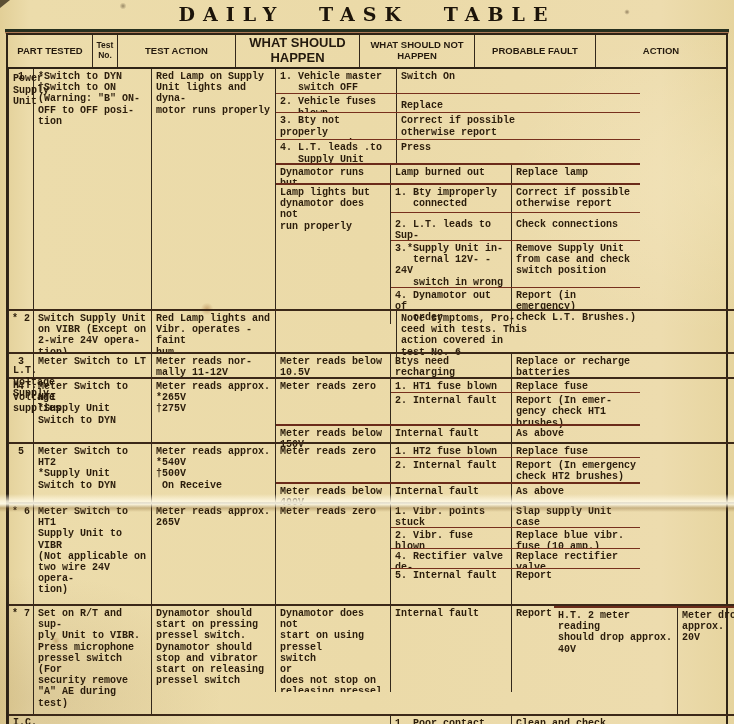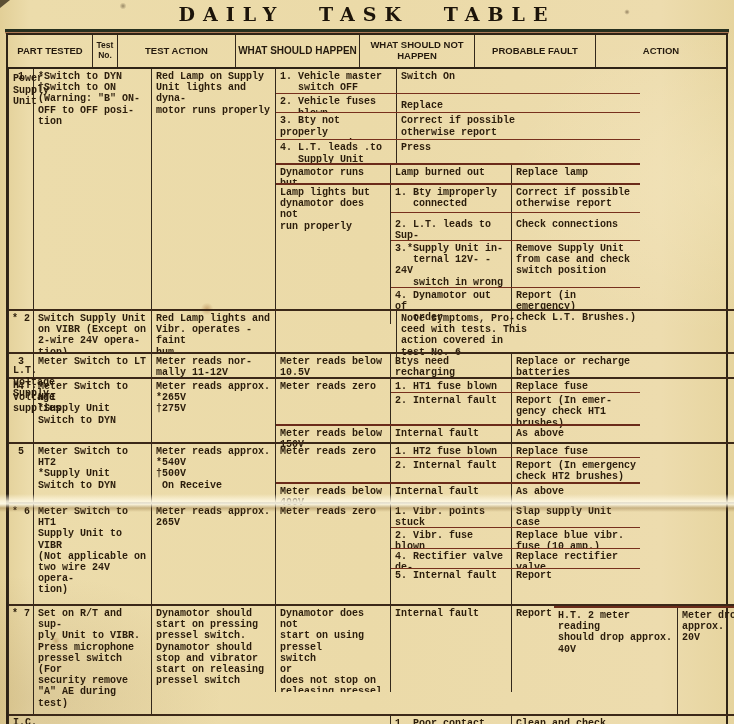--- a/index.html
+++ b/index.html
@@ -64,21 +64,21 @@
   <div class="corner-tear"></div>
   <div class="title">DAILY TASK TABLE</div>
   <div class="title-rule"></div>
 
   <div class="ttable">
     <div class="thead">
       <div class="hc" style="width:85px">PART TESTED</div>
       <div class="hc" style="width:25px;font-size:8.5px">Test
 No.</div>
       <div class="hc" style="width:118px">TEST ACTION</div>
-      <div class="hc" style="width:124px;font-size:10px">WHAT SHOULD HAPPEN</div>
+      <div class="hc" style="width:124px;font-size:13px">WHAT SHOULD HAPPEN</div>
       <div class="hc" style="width:115px">WHAT SHOULD NOT
 HAPPEN</div>
       <div class="hc" style="width:121px">PROBABLE FAULT</div>
       <div class="hc" style="flex:1">ACTION</div>
     </div>
 
     <div class="tbody">
       <div class="part-col">
         <div class="plabel" style="top:4px">Power Supply
 Unit</div>

